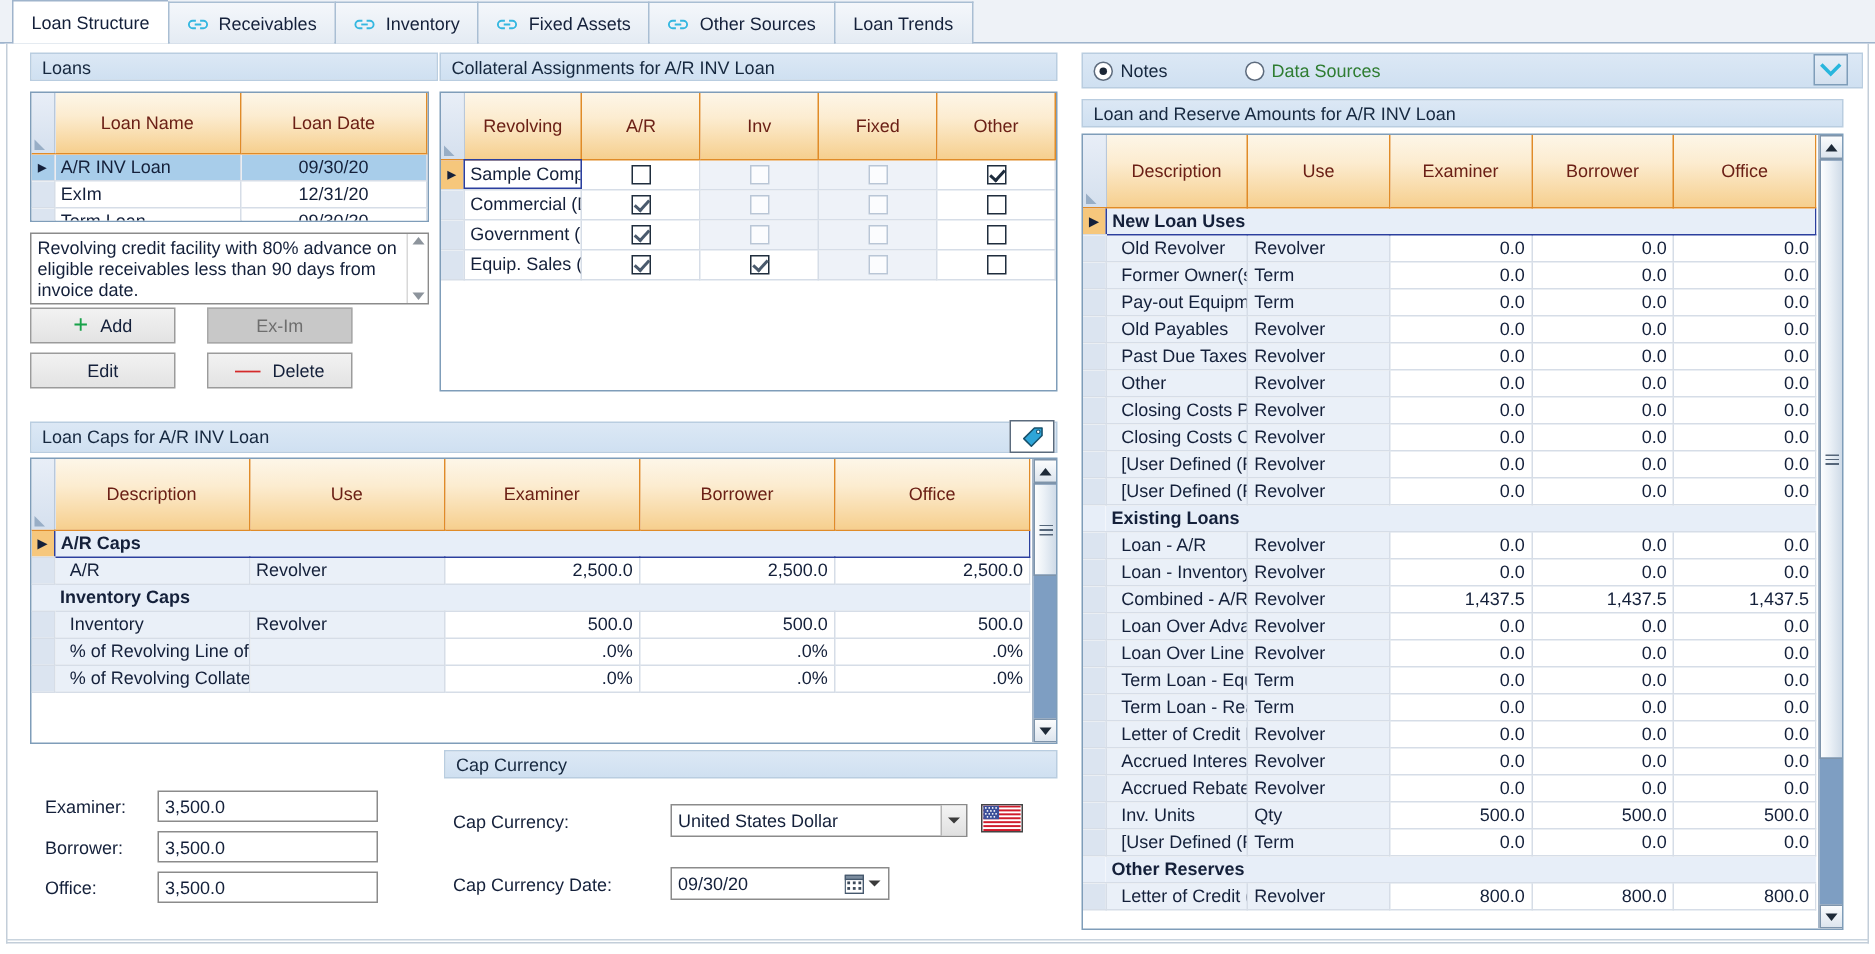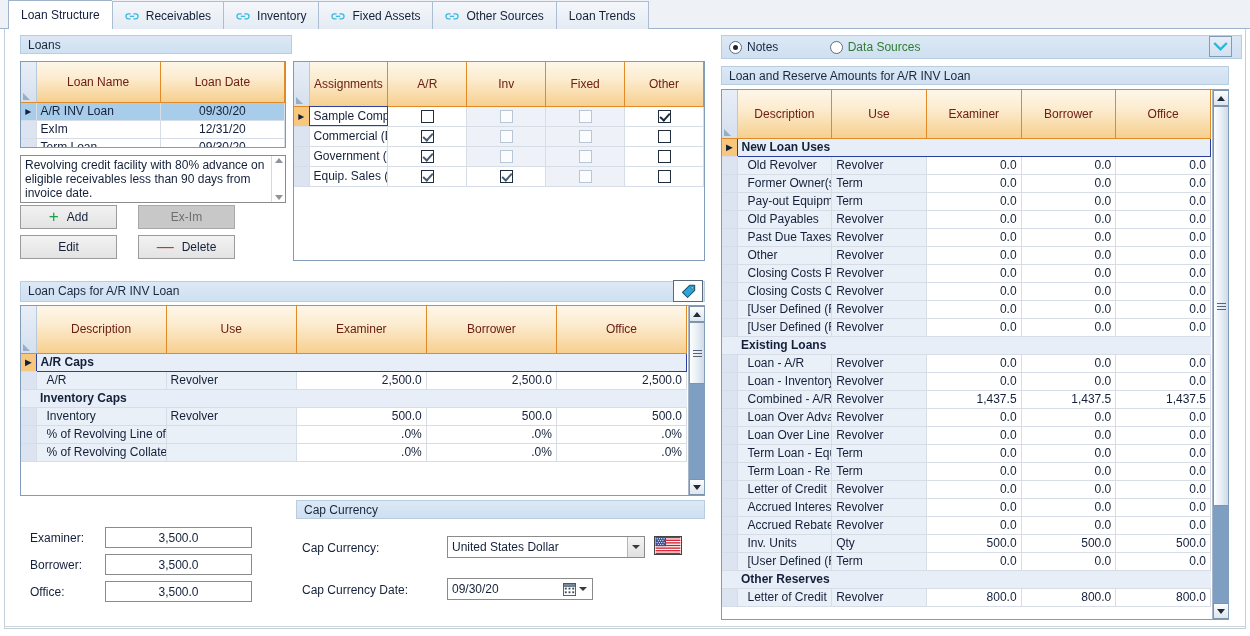--- a/index.html
+++ b/index.html
@@ -154,21 +154,21 @@
   
   .tbox {
     position: absolute;
     background: #ffffff;
     border: 1px solid #8b8b8b;
     font-size: 12px;
     color: #14203a;
     padding: 1px 4px;
     display: flex; align-items: center;
   }
-  .tbox.right { justify-content: center; }
+  .tbox.right { justify-content: flex-start; }
   .lbl { position: absolute; font-size: 12px; color: #14203a; }
 
   .combo {
     position: absolute;
     background: #ffffff;
     border: 1px solid #8b8b8b;
     display: flex; align-items: center;
     font-size: 12px; color: #14203a;
     padding-left: 4px;
   }
@@ -374,27 +374,30 @@
     <span>Ex-Im</span>
   </div>
   <div class="btn" style="left:20px; top:235px; width:97px; height:24px;">
     <span>Edit</span>
   </div>
   <div class="btn" style="left:138px; top:235px; width:97px; height:24px;">
     <span class="minus">—</span>
     <span>Delete</span>
   </div>
 
+  <div class="panelhdr" style="left:293px; top:35px; width:412px;">
+    <span>Collateral Assignments for A/R INV Loan</span>
+  </div>
 
   <div class="grid" style="left:293px; top:61px; width:412px; height:200px;">
     <table class="g" id="collateral-table">
         <thead>
           <tr>
             <th class="ind"></th>
-            <th>Assignments</th>
+            <th>Revolving</th>
             <th>A/R</th>
             <th>Inv</th>
             <th>Fixed</th>
             <th>Other</th>
           </tr>
         </thead>
         <tbody>
           <tr>
             <td class="ind cur">▸</td>
             <td style="height:20px;background:#fff;outline:1px solid #2b3f9e;outline-offset:-1px;">Sample Company, Inc.</td>

